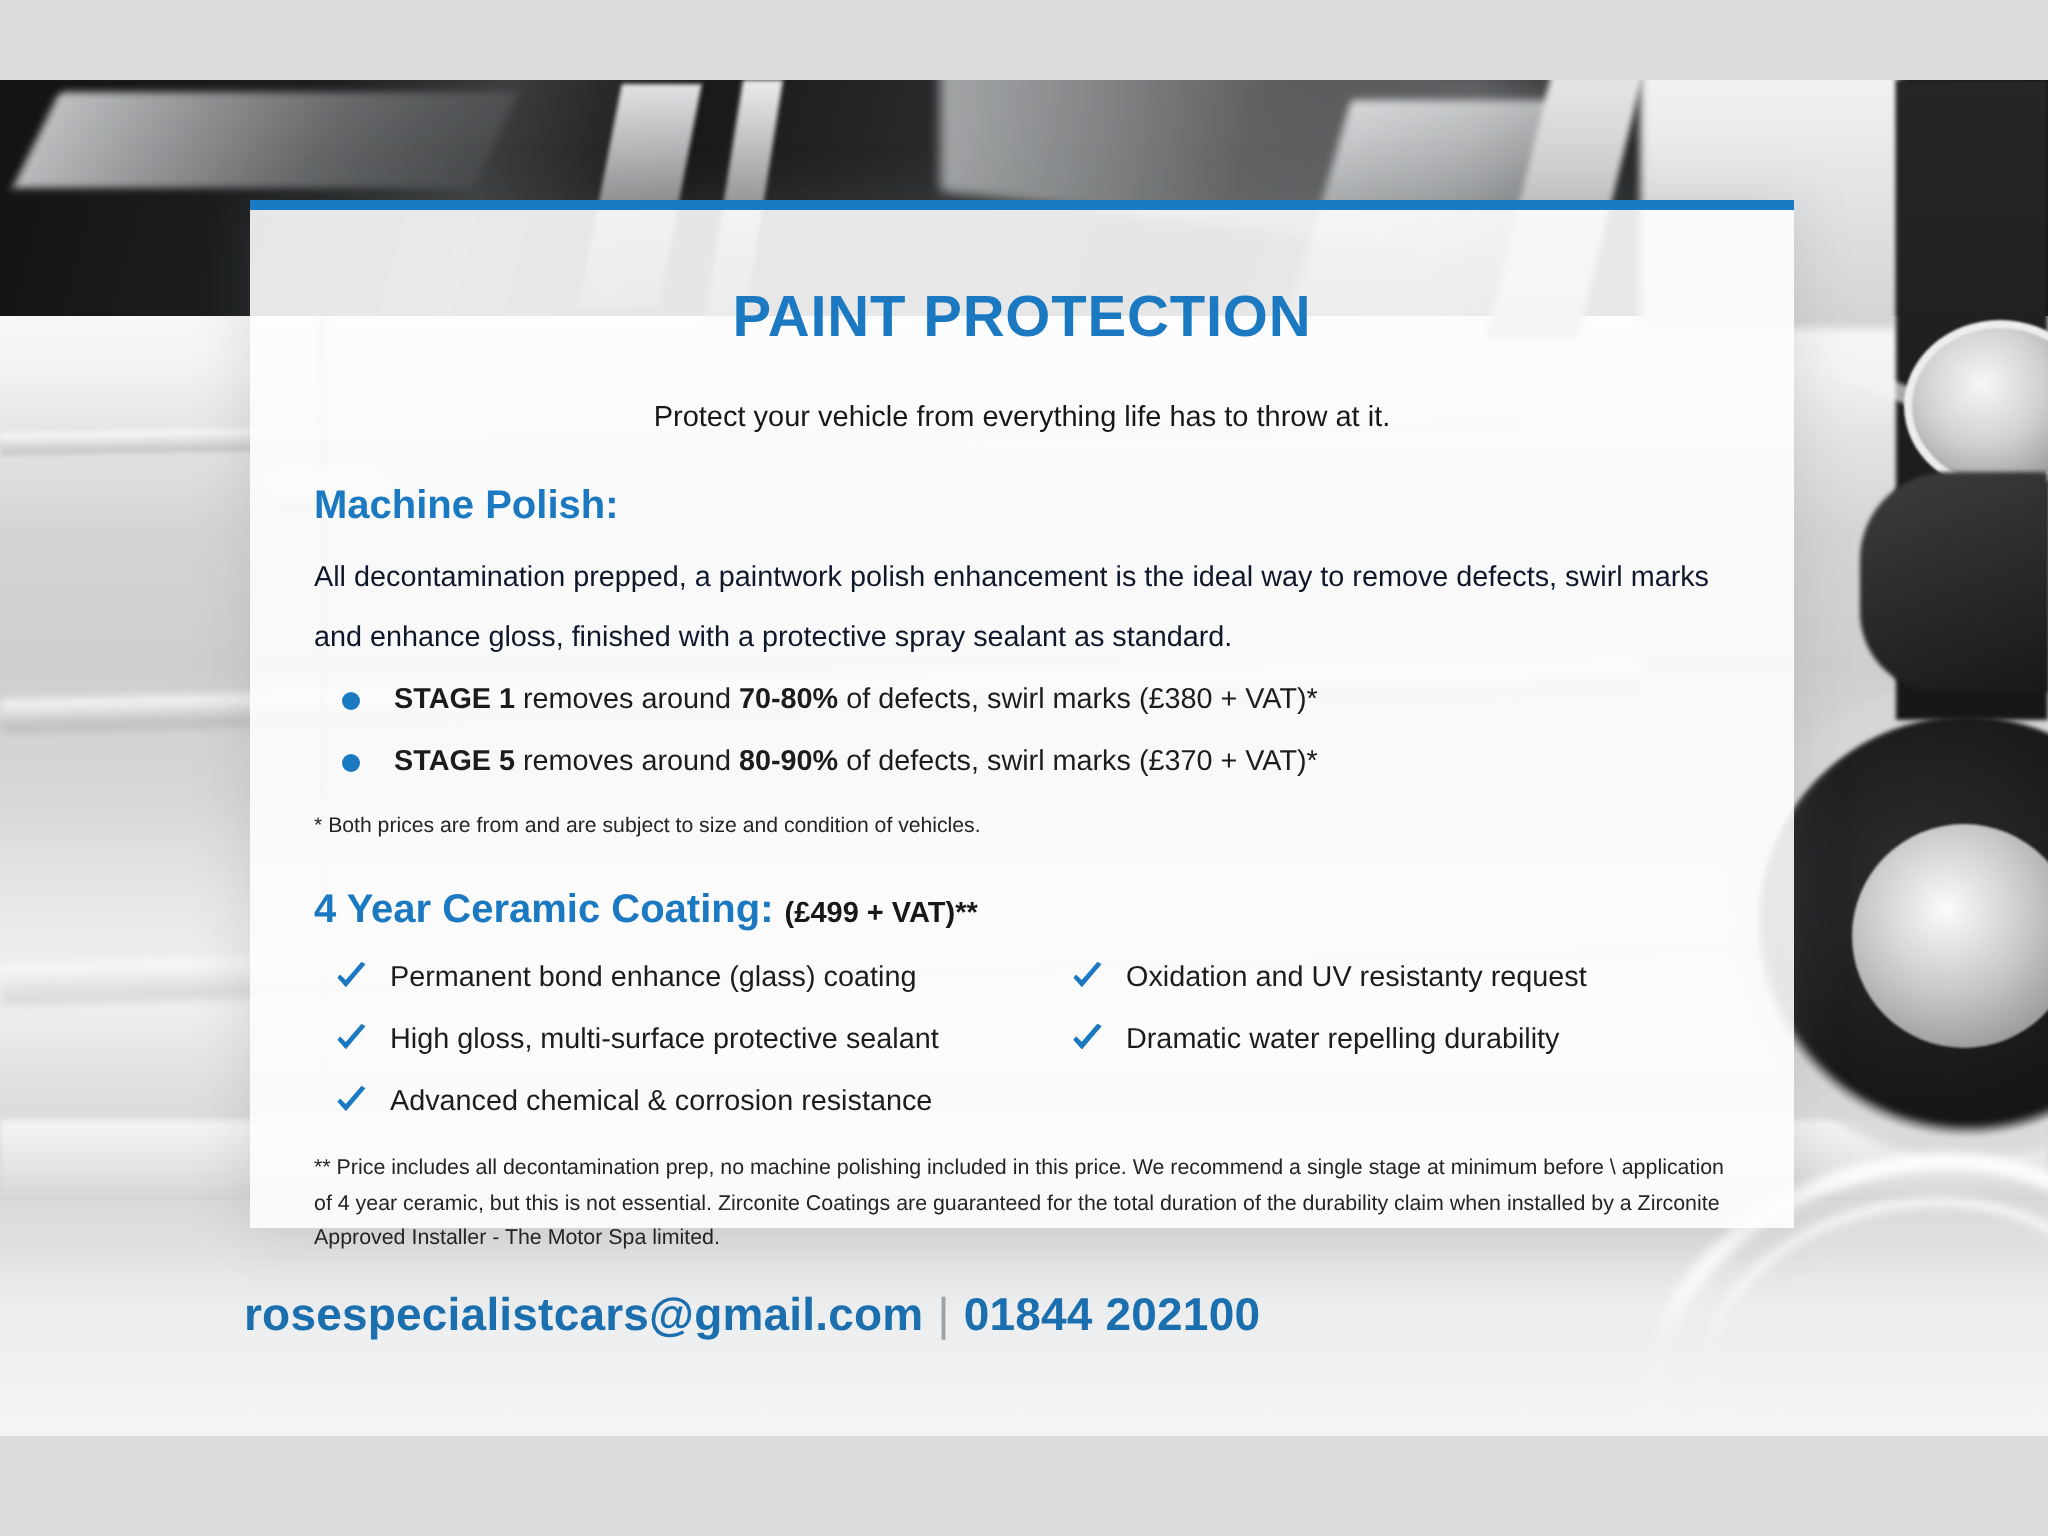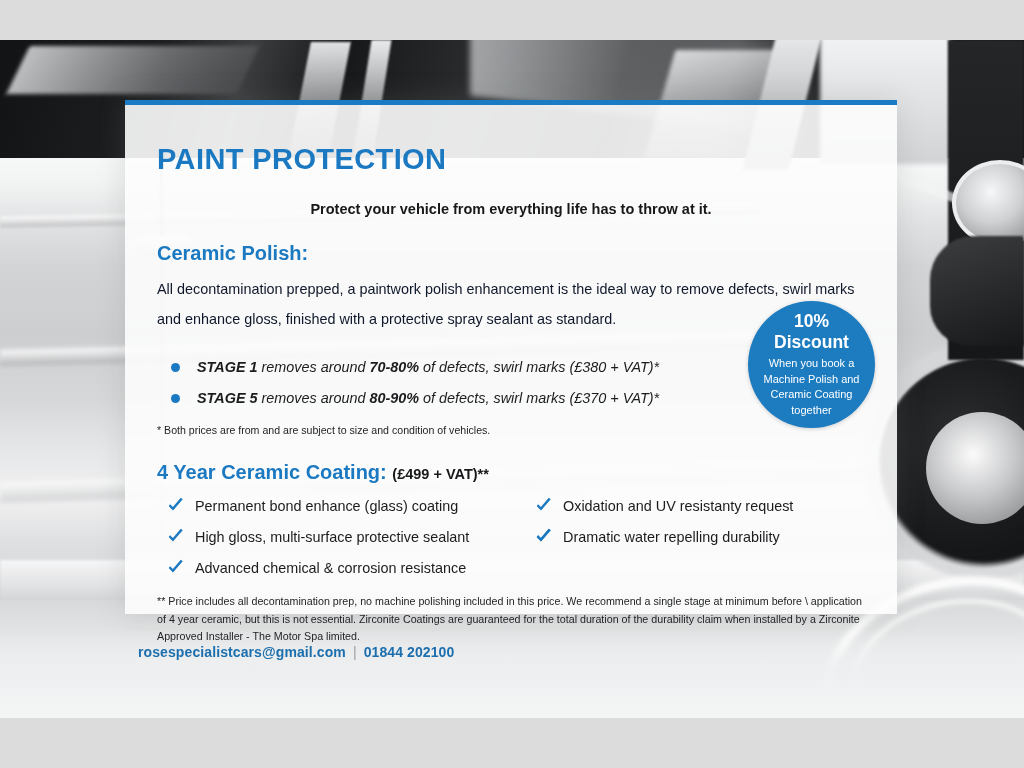--- a/index.html
+++ b/index.html
@@ -226,32 +226,33 @@
     top: 100px;
     width: 772px;
     height: 514px;
     background: rgba(253,253,253,0.90);
     border-top: 5px solid #1a7ac4;
     box-shadow: 0 0 26px rgba(120,122,124,.22);
     padding: 0 32px;
   }
 
   #title {
+    text-align: center;
     color: #1b79c2;
     font-size: 29px;
     font-weight: bold;
     letter-spacing: .4px;
     margin-top: 38px;
   }
 
   #subtitle {
     text-align: center;
     color: #17181a;
     font-size: 14.5px;
-    font-weight: bold;
+    font-weight: normal;
     margin-top: 25px;
   }
 
   .sec-head {
     color: #1b79c2;
     font-size: 20px;
     font-weight: bold;
     margin-top: 25px;
   }
   .sec-head .price {
@@ -260,21 +261,21 @@
     font-weight: bold;
   }
 
   .para {
     color: #0f172a;
     font-size: 14.4px;
     line-height: 30px;
     margin-top: 9px;
   }
 
-  ul.stages { list-style: none; margin-top: 18px; padding-left: 14px; font-style: italic; }
+  ul.stages { list-style: none; margin-top: 1px; padding-left: 14px; }
   ul.stages li {
     position: relative;
     padding-left: 26px;
     font-size: 14.4px;
     line-height: 31px;
     color: #1b1c1e;
   }
   ul.stages li .dot {
     position: absolute;
     left: 0; top: 11px;
@@ -346,26 +347,25 @@
     left: 0;
     top: 636px;
     width: 1024px;
     height: 58px;
     z-index: 5;
   }
   #contact {
     position: absolute;
     left: 122px;
     top: 8px;
-    font-size: 14px;
+    font-size: 23px;
     font-weight: bold;
     color: #1b6fae;
     letter-spacing: .1px;
     white-space: nowrap;
-    margin-left: 16px;
   }
   #contact .sep {
     color: #9aa1a7;
     font-weight: normal;
     padding: 0 7px;
   }
 
   
   #bottombar {
     position: absolute;
@@ -419,21 +419,21 @@
     <div class="bg-swoosh2"></div>
     <div class="bg-footer-fade"></div>
   </div>
 
   <div id="card">
 
     <div id="title">PAINT PROTECTION</div>
 
     <div id="subtitle">Protect your vehicle from everything life has to throw at it.</div>
 
-    <div class="sec-head">Ceramic Polish:</div>
+    <div class="sec-head">Machine Polish:</div>
 
     <div class="para">All decontamination prepped, a paintwork polish enhancement is the ideal way to remove defects, swirl marks and enhance gloss, finished with a protective spray sealant as standard.</div>
 
     <ul class="stages">
       <li>
         <span class="dot"></span><b>STAGE 1</b><span> removes around </span><b>70-80%</b><span> of defects, swirl marks  (£380 + VAT)*</span>
       </li>
       <li>
         <span class="dot"></span><b>STAGE 5</b><span> removes around </span><b>80-90%</b><span> of defects, swirl marks  (£370 + VAT)*</span>
       </li>
@@ -497,25 +497,20 @@
               </svg>
           </span>
           <span>Dramatic water repelling durability</span>
         </div>
       </div>
     </div>
 
     <div class="fineprint">** Price includes all decontamination prep, no machine polishing included in this price. We recommend a single stage at minimum before \ application of 4 year ceramic, but this is not essential. Zirconite Coatings are guaranteed for the total duration of the durability claim when installed by a Zirconite Approved Installer - The Motor Spa limited.</div>
   </div>
 
-  <div id="badge">
-    <div class="b-pct">10%</div>
-    <div class="b-disc">Discount</div>
-    <div class="b-sub">When you book a Machine Polish and Ceramic Coating together</div>
-  </div>
 
   <div id="footer">
     <div id="contact">
       <span>rosespecialistcars@gmail.com</span><span class="sep">|</span><span>01844 202100</span>
     </div>
 
   </div>
 
   <div id="bottombar"></div>
 </div>

